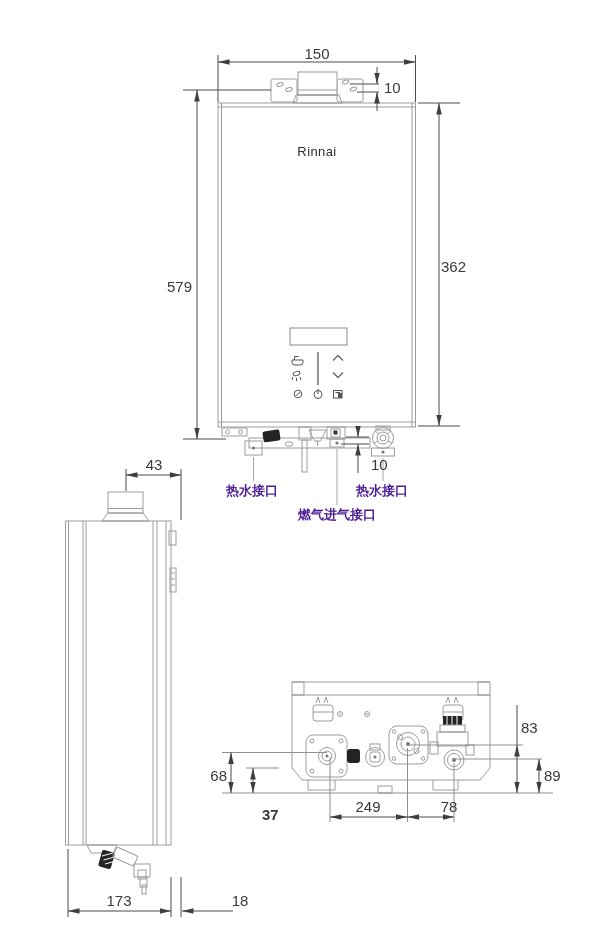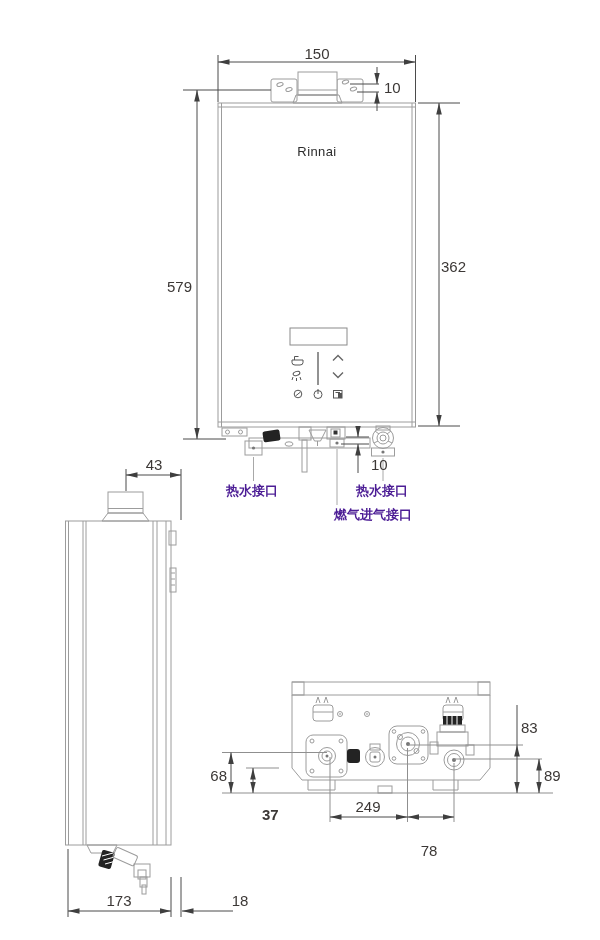--- a/index.html
+++ b/index.html
@@ -286,27 +286,27 @@
 <span class="t brand c" style="left:287px;top:144px;width:60px;">Rinnai</span>
 
 <span class="t c" style="left:295px;top:46px;width:44px;">150</span>
 <span class="t" style="left:384px;top:80px;">10</span>
 <span class="t r" style="left:158px;top:235px;width:34px;margin-top:44px;">579</span>
 <span class="t" style="left:441px;top:259px;">362</span>
 <span class="t" style="left:371px;top:457px;">10</span>
 
 <span class="t cjk" style="left:226px;top:484px;">热水接口</span>
 <span class="t cjk" style="left:356px;top:484px;">热水接口</span>
-<span class="t cjk" style="left:298px;top:508px;margin-left:36px;">燃气进气接口</span>
+<span class="t cjk" style="left:298px;top:508px;">燃气进气接口</span>
 
 <span class="t c" style="left:139px;top:457px;width:30px;">43</span>
 <span class="t c" style="left:97px;top:893px;width:44px;">173</span>
 <span class="t c" style="left:193px;top:893px;width:30px;margin-left:32px;">18</span>
 
 <span class="t r" style="left:199px;top:768px;width:28px;">68</span>
 <span class="t" style="left:262px;top:807px;font-weight:bold;">37</span>
 <span class="t c" style="left:346px;top:799px;width:44px;">249</span>
-<span class="t c" style="left:408px;top:799px;width:42px;margin-top:44px;">78</span>
+<span class="t c" style="left:428px;top:799px;width:42px;">78</span>
 <span class="t" style="left:521px;top:720px;">83</span>
 <span class="t" style="left:544px;top:768px;">89</span>
 
 
 </div>
 
 </body></html>

